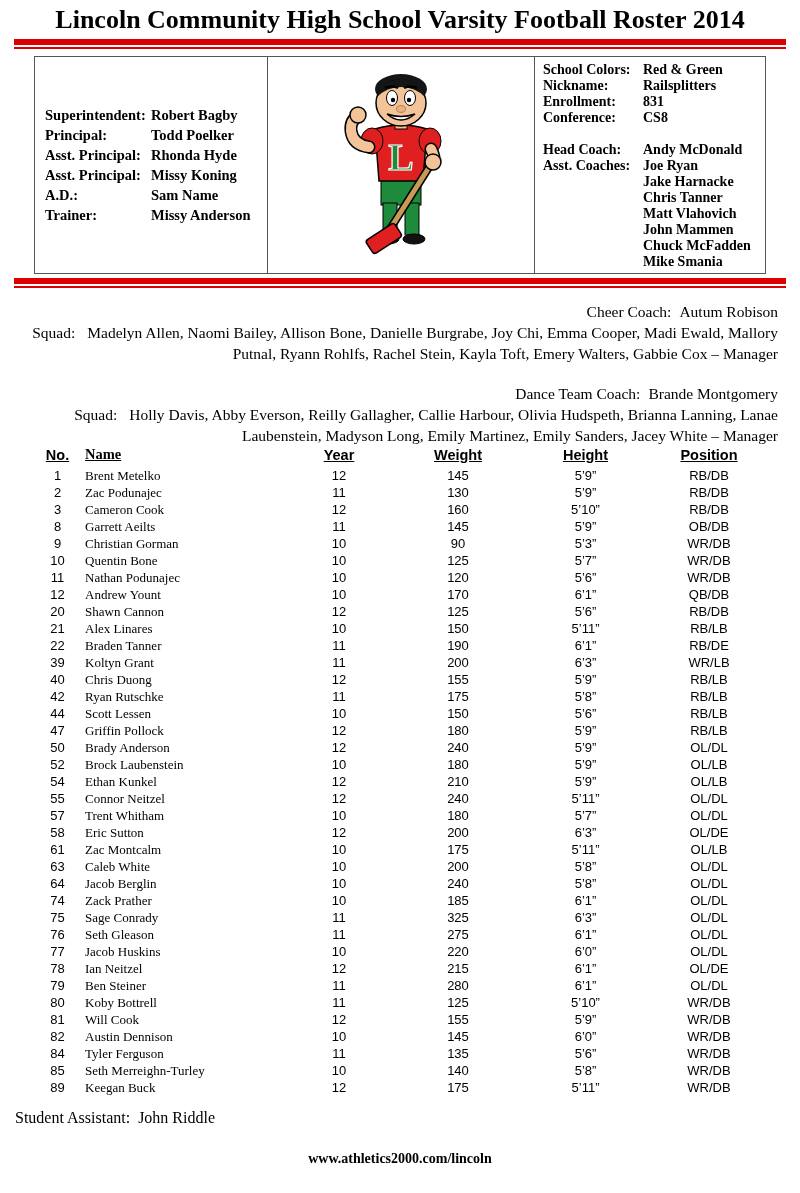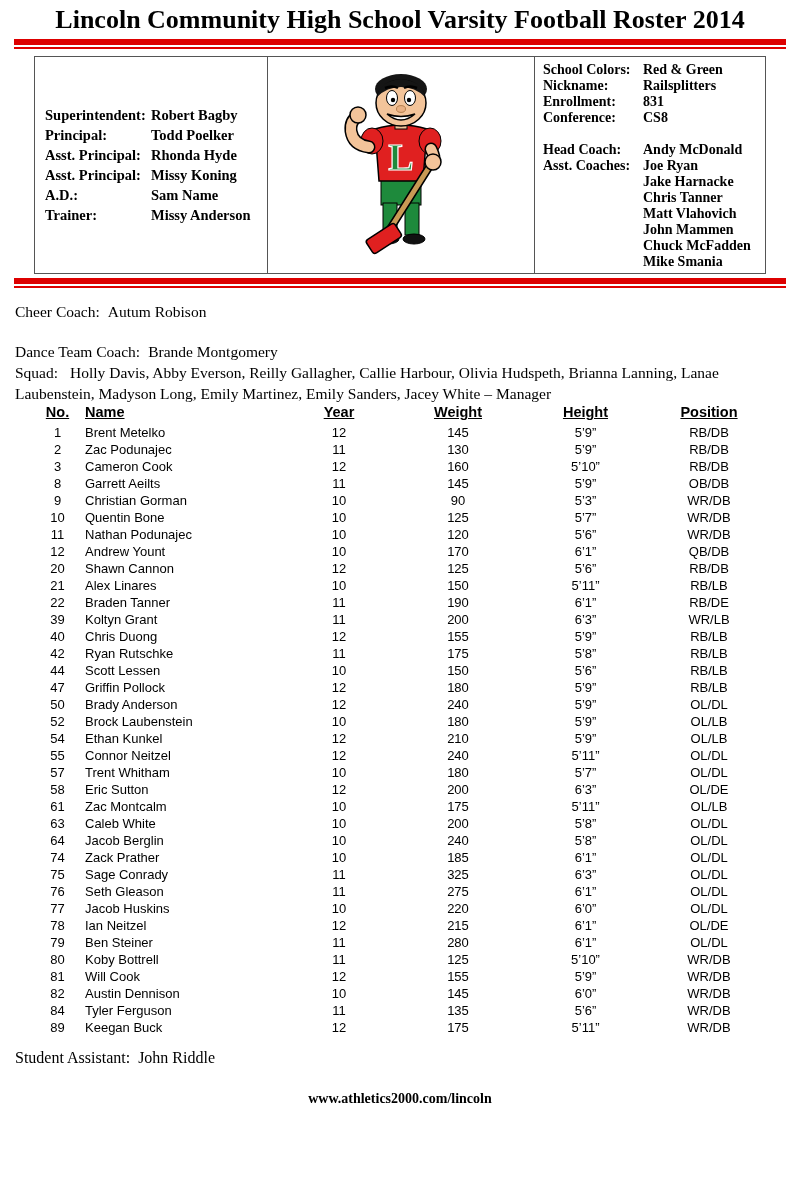--- a/index.html
+++ b/index.html
@@ -19,33 +19,33 @@
   .staff-list { padding-left: 10px; font-size: 14.5px; font-weight: 700; line-height: 20px; width: 100%; }
   .staff-row { display: flex; }
   .staff-label { width: 106px; flex-shrink: 0; }
   .mascot-cell { width: 266px; border-right: 1px solid #555; display: flex; align-items: center; justify-content: center; }
   .info-cell { flex: 1; padding: 5px 0 0 8px; font-size: 14px; font-weight: 700; line-height: 16px; }
   .info-row { display: flex; }
   .info-label { width: 100px; flex-shrink: 0; }
   .info-gap { height: 16px; }
 
   .text-block { margin: 13px 22px 0 15px; font-size: 15.5px; line-height: 21px; }
-  .text-block p { margin: 0; }
+  .text-block p { margin: 0; text-align: right; }
   .lbl { margin-right: 8px; }
   .lbl-wide { margin-right: 12px; }
   .dance-block { margin-top: 19px; }
 
   table.roster { margin: 0 0 0 30px; border-collapse: collapse; table-layout: fixed; width: 740px;
                  font-family: "Liberation Sans", sans-serif; }
   .roster th { font-size: 14.5px; font-weight: 700; padding: 0 0 4px 0; text-align: center; }
   .roster th.c1 { text-align: left; }
   .roster th span { text-decoration: underline; }
   .roster td { font-size: 13px; line-height: 17px; padding: 0; white-space: nowrap; overflow: hidden; }
   .c0 { width: 55px;  text-align: center; }
-  .c1 { width: 200px; text-align: left; padding-left: 5px; }
+  .c1 { width: 200px; text-align: left; padding-left: 5px; font-family: Liberation Serif, serif; }
   .c2 { width: 108px; text-align: center; }
   .c3 { width: 130px; text-align: center; }
   .c4 { width: 125px; text-align: center; }
   .c5 { width: 122px; text-align: center; }
 
   .student-assistant { margin: 13px 0 0 15px; font-size: 16px; }
   .footer { margin-top: 24px; text-align: center; font-size: 14px; font-weight: 700; }
 </style>
 </head>
 <body>
@@ -197,20 +197,23 @@
 
   <div class="rule">
     <div class="rule-thick"></div>
     <div class="rule-thin"></div>
   </div>
 
   <div class="text-block">
     <p>
       <span class="lbl">Cheer Coach:</span><span>Autum Robison</span>
     </p>
+    <p>
+      <span class="lbl-wide">Squad:</span><span>Madelyn Allen, Naomi Bailey, Allison Bone, Danielle Burgrabe, Joy Chi, Emma Cooper, Madi Ewald, Mallory Putnal, Ryann Rohlfs, Rachel Stein, Kayla Toft, Emery Walters, Gabbie Cox – Manager</span>
+    </p>
   </div>
 
   <div class="text-block dance-block">
     <p>
       <span class="lbl">Dance Team Coach:</span><span>Brande Montgomery</span>
     </p>
     <p>
       <span class="lbl-wide">Squad:</span><span>Holly Davis, Abby Everson, Reilly Gallagher, Callie Harbour, Olivia Hudspeth, Brianna Lanning, Lanae Laubenstein, Madyson Long, Emily Martinez, Emily Sanders, Jacey White – Manager</span>
     </p>
   </div>
@@ -501,20 +504,28 @@
         </tr>
         <tr>
           <td class="c0">84</td>
           <td class="c1">Tyler Ferguson</td>
           <td class="c2">11</td>
           <td class="c3">135</td>
           <td class="c4">5’6”</td>
           <td class="c5">WR/DB</td>
         </tr>
         <tr>
+          <td class="c0">85</td>
+          <td class="c1">Seth Merreighn-Turley</td>
+          <td class="c2">10</td>
+          <td class="c3">140</td>
+          <td class="c4">5’8”</td>
+          <td class="c5">WR/DB</td>
+        </tr>
+        <tr>
           <td class="c0">89</td>
           <td class="c1">Keegan Buck</td>
           <td class="c2">12</td>
           <td class="c3">175</td>
           <td class="c4">5’11”</td>
           <td class="c5">WR/DB</td>
         </tr>
       </tbody>
   </table>
 

